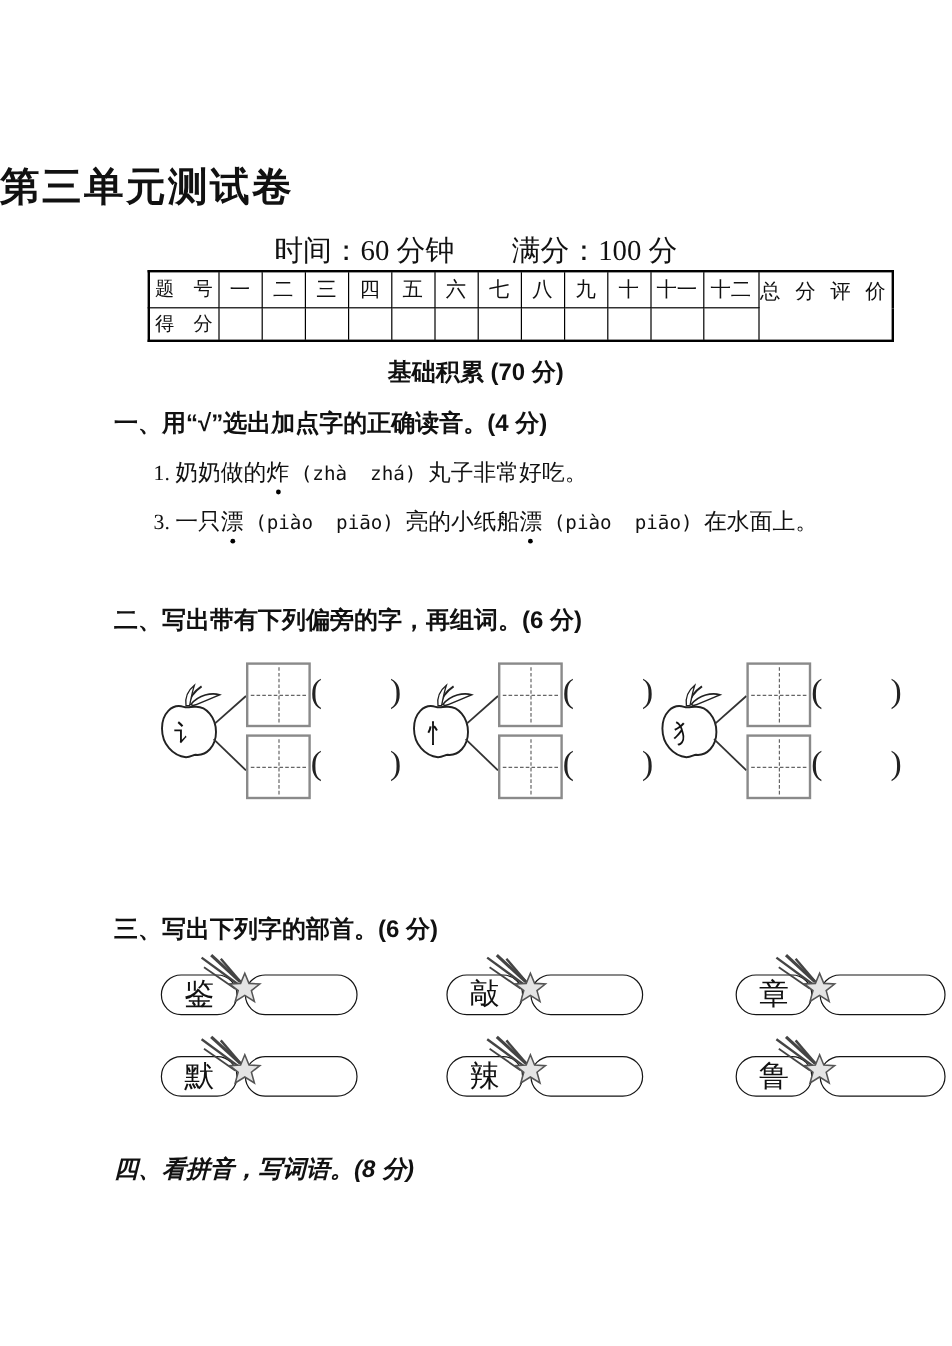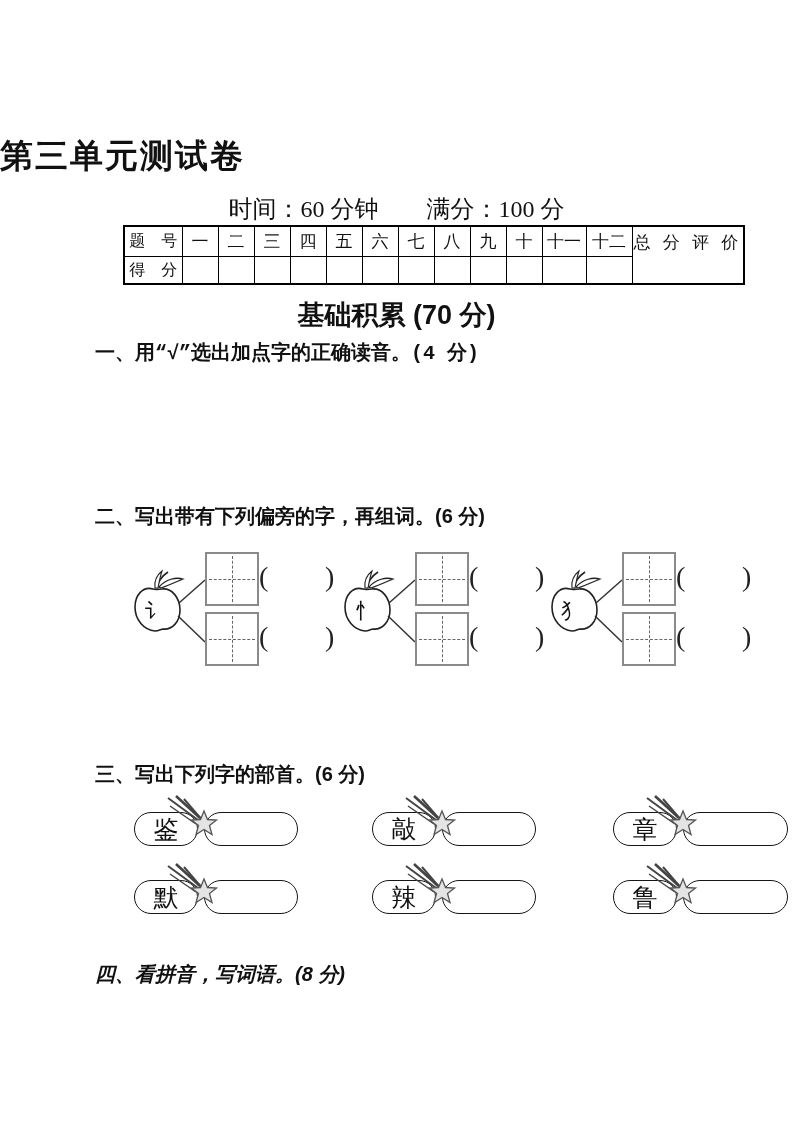--- a/index.html
+++ b/index.html
@@ -30,21 +30,21 @@
     font-size:17px;padding:0;height:29px;white-space:nowrap;overflow:hidden;
   }
   table.score td.lbl{font-size:16px;}
   table.score td.sum{vertical-align:top;padding-top:4px;letter-spacing:4px;}
   table.score tr.r2 td{height:26px;}
 
   
   .section-heading{
     left:0;right:0;top:297px;text-align:center;
     font-family:"Liberation Sans", sans-serif;
-    font-size:27px;font-weight:bold;
+    font-size:20px;font-weight:bold;
   }
   .q-heading{
     left:95px;
     font-family:"Liberation Sans", sans-serif;
     font-size:20px;font-weight:bold;white-space:pre;
   }
 
   
   .q1-items{left:128px;top:381px;width:600px;}
   .q1-item{height:41px;font-size:19px;white-space:pre;}
@@ -82,21 +82,21 @@
   }
   .pill-left{left:0;width:64px;display:flex;align-items:center;justify-content:center;}
   .pill-left .ch{font-size:25px;line-height:1;}
   .pill-right{left:70px;width:94px;}
   .pill-group.wide .pill-right{width:105px;}
   .star-svg{position:absolute;left:30px;top:-18px;z-index:2;}
 
   .q2-heading{top:503px;text-align:center;}
   .q3-heading{top:740px;margin-top:21px;}
   .q4-heading{top:961px;font-style:italic;}
-  .q1-heading{top:339px;font-family:Liberation Mono, monospace;}
+  .q1-heading{top:339px;}
 </style>
 </head>
 <body>
 
 <div class="abs doc-title">第三单元测试卷</div>
 <div class="abs doc-meta">时间：60 分钟　　满分：100 分</div>
 
 <div class="abs score-table-wrap">
   <table class="score">
     <colgroup>
@@ -148,20 +148,22 @@
       <td></td>
     </tr>
   </tbody>
     </table>
 </div>
 
 <div class="abs section-heading">基础积累 (70 分)</div>
 
 <div class="abs q-heading q1-heading">一、用“√”选出加点字的正确读音。(4 分)</div>
 <div class="abs q1-items">
+    <div class="q1-item"><span class="seg-num">1. </span><span class="seg-cn">奶奶做的</span><span class="seg-emph">炸</span><span class="seg-py"> (zhà  zhá) </span><span class="seg-cn">丸子非常好吃。</span></div>
+    <div class="q1-item"><span class="seg-num">3. </span><span class="seg-cn">一只</span><span class="seg-emph">漂</span><span class="seg-py"> (piào  piāo) </span><span class="seg-cn">亮的小纸船</span><span class="seg-emph">漂</span><span class="seg-py"> (piào  piāo) </span><span class="seg-cn">在水面上。</span></div>
   </div>
 
 <div class="abs q-heading q2-heading">二、写出带有下列偏旁的字，再组词。(6 分)</div>
 <div class="abs q2-art">
 
   <div class="apple-group" style="left:128px;">
     <svg width="215" height="155" viewBox="0 0 215 155">
       <path d="M25,41 C15,38 7,47 7,59 C7,72 16,82 27,83 C31,83 33,81 35,81 C44,82 52,74 52,62 C52,50 44,40 34,41 C31,41 28,42 25,41 Z" fill="none" stroke="#222" stroke-width="1.6"></path>
       <path d="M29,40 C30,33 34,28 40,24" fill="none" stroke="#222" stroke-width="1.6"></path>
       <path d="M31,39 C38,31 48,29 55,31 C48,34 39,38 33,40 Z" fill="#fff" stroke="#222" stroke-width="1.3"></path>

